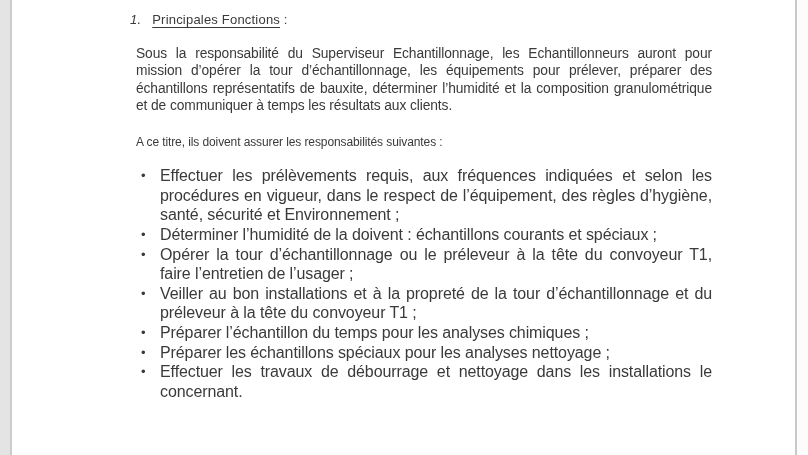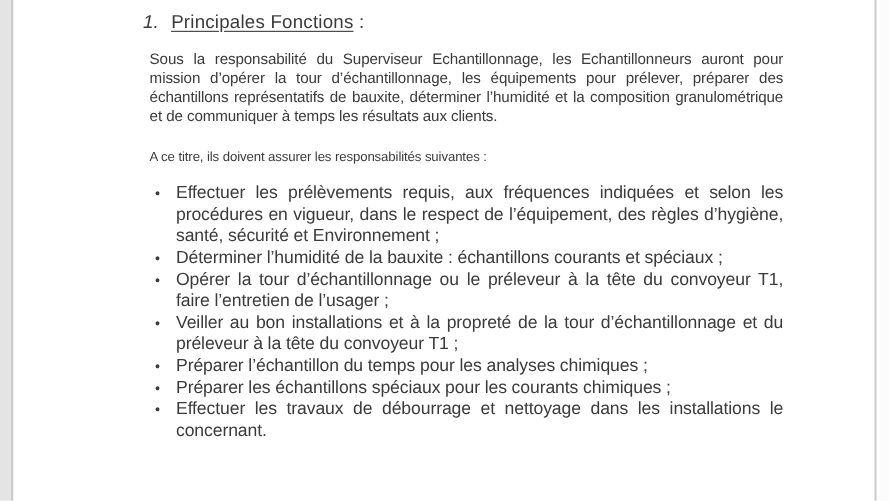--- a/index.html
+++ b/index.html
@@ -34,21 +34,21 @@
     width: 11px; height: 455px;
     background: #fcfcfc;
   }
   .page-content {
     position: absolute;
     left: 130px;
     top: 10px;
     width: 582px;
   }
   .doc-heading {
-    font-size: 17px;
+    font-size: 13px;
     line-height: 19px;
     margin: 0 0 16px 0;
     font-weight: 400;
     letter-spacing: 0.2px;
     white-space: nowrap;
   }
   .heading-number {
     font-style: italic;
     margin-right: 11px;
   }
@@ -107,21 +107,21 @@
   <h1 class="doc-heading">
     <span class="heading-number">1.</span><span class="heading-title">Principales Fonctions</span><span class="heading-suffix"> :</span>
   </h1>
 
   <p class="intro-paragraph">Sous la responsabilité du Superviseur Echantillonnage, les Echantillonneurs auront pour mission d’opérer la tour d’échantillonnage, les équipements pour prélever, préparer des échantillons représentatifs de bauxite, déterminer l’humidité et la composition granulométrique et de communiquer à temps les résultats aux clients.</p>
 
   <p class="lead-sentence">A ce titre, ils doivent assurer les responsabilités suivantes :</p>
 
   <ul class="responsibilities-list">
       <li>Effectuer les prélèvements requis, aux fréquences indiquées et selon les procédures en vigueur, dans le respect de l’équipement, des règles d’hygiène, santé, sécurité et Environnement ;</li>
-      <li>Déterminer l’humidité de la bauxite : échantillons courants et spéciaux ;</li>
+      <li>Déterminer l’humidité de la doivent : échantillons courants et spéciaux ;</li>
       <li>Opérer la tour d’échantillonnage ou le préleveur à la tête du convoyeur T1, faire l’entretien de l’usager ;</li>
       <li>Veiller au bon installations et à la propreté de la tour d’échantillonnage et du préleveur à la tête du convoyeur T1 ;</li>
       <li>Préparer l’échantillon du temps pour les analyses chimiques ;</li>
-      <li>Préparer les échantillons spéciaux pour les courants chimiques ;</li>
+      <li>Préparer les échantillons spéciaux pour les analyses nettoyage ;</li>
       <li>Effectuer les travaux de débourrage et nettoyage dans les installations le concernant.</li>
     </ul>
 
 </div>
 
 </body></html>

